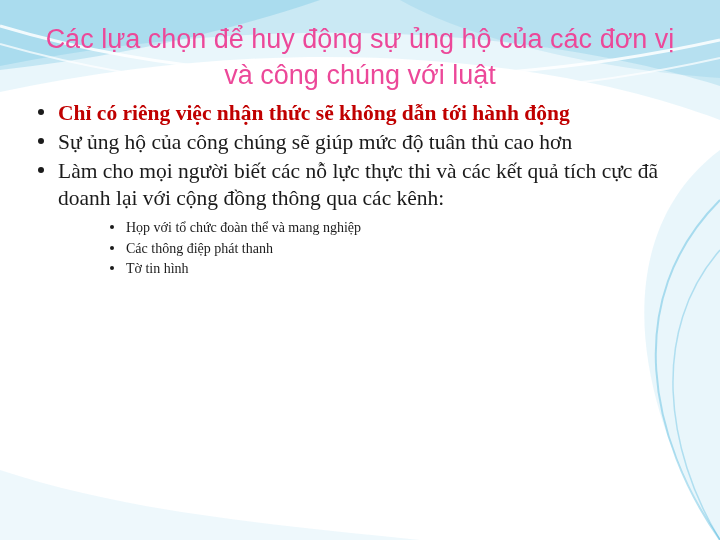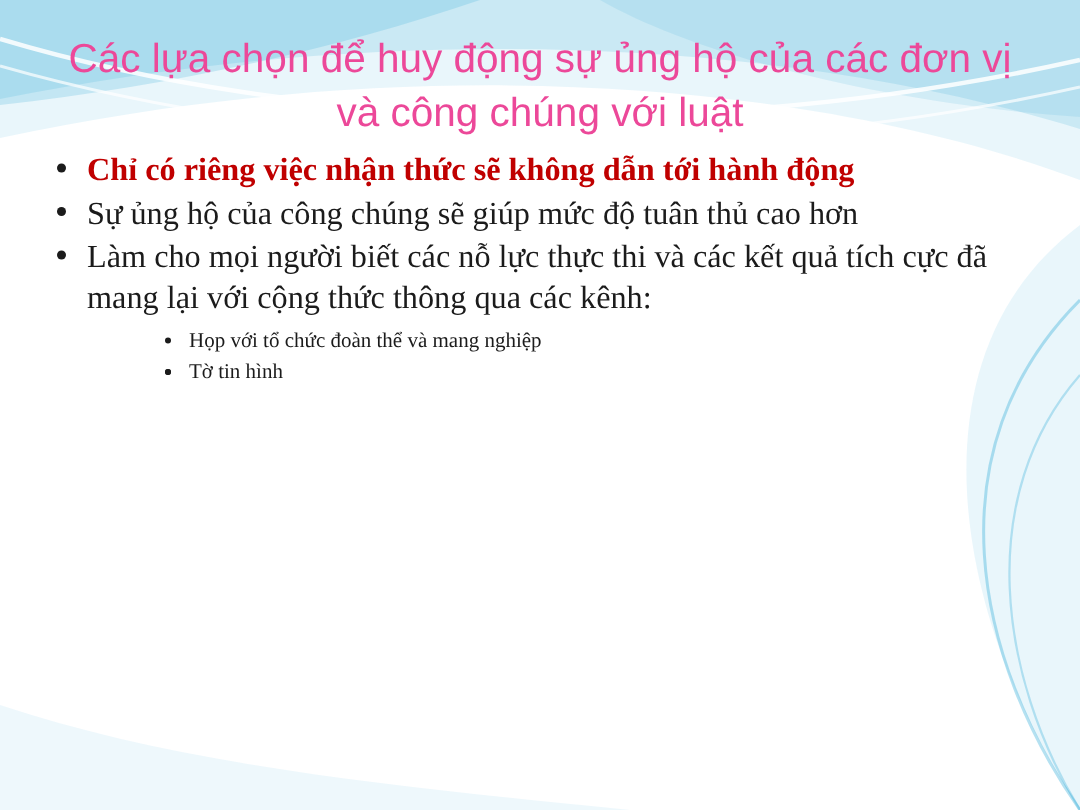--- a/index.html
+++ b/index.html
@@ -124,28 +124,29 @@
       <li class="red">
         <span class="bullet"></span>
         <span class="text">Chỉ có riêng việc nhận thức sẽ không dẫn tới hành động</span>
       </li>
       <li>
         <span class="bullet"></span>
         <span class="text">Sự ủng hộ của công chúng sẽ giúp mức độ tuân thủ cao hơn</span>
       </li>
       <li>
         <span class="bullet"></span>
-        <span class="text">Làm cho mọi người biết các nỗ lực thực thi và các kết quả tích cực đã mang lại với cộng thức thông qua các kênh:</span>
+        <span class="text">Làm cho mọi người biết các nỗ lực thực thi và các kết quả tích cực đã doanh lại với cộng đồng thông qua các kênh:</span>
         <ul class="lvl2">
           <li>
             <span class="bullet"></span>
             <span class="text">Họp với tổ chức đoàn thể và mang nghiệp</span>
           </li>
           <li>
             <span class="bullet"></span>
+            <span class="text">Các thông điệp phát thanh</span>
           </li>
           <li>
             <span class="bullet"></span>
             <span class="text">Tờ tin hình</span>
           </li>
         </ul>
       </li>
     </ul>
   </div>
 

